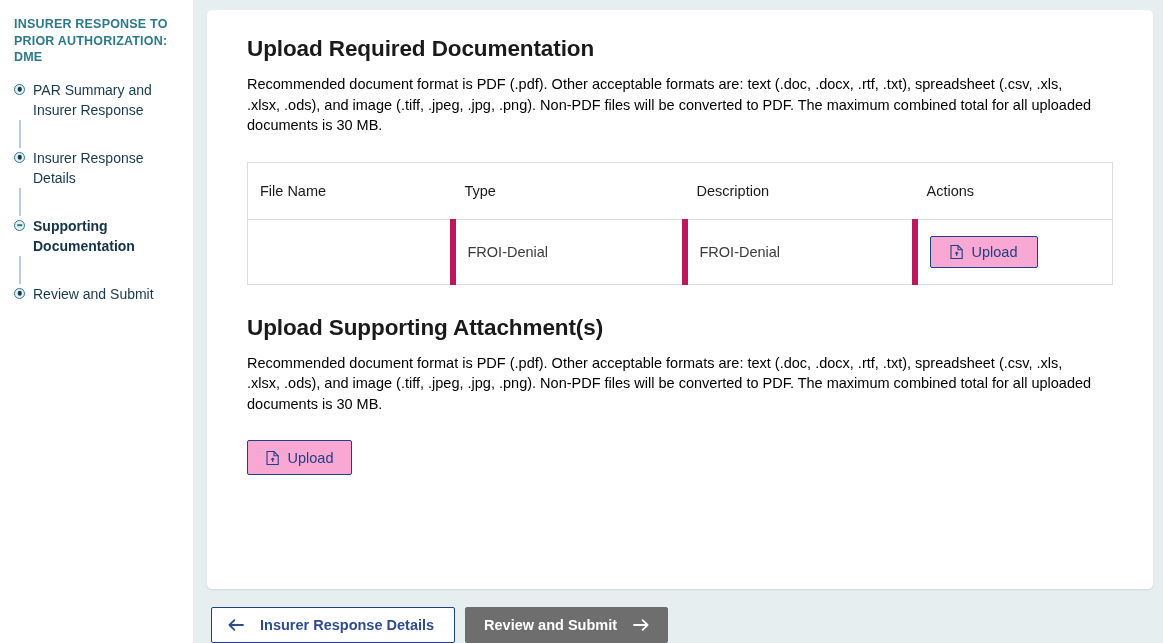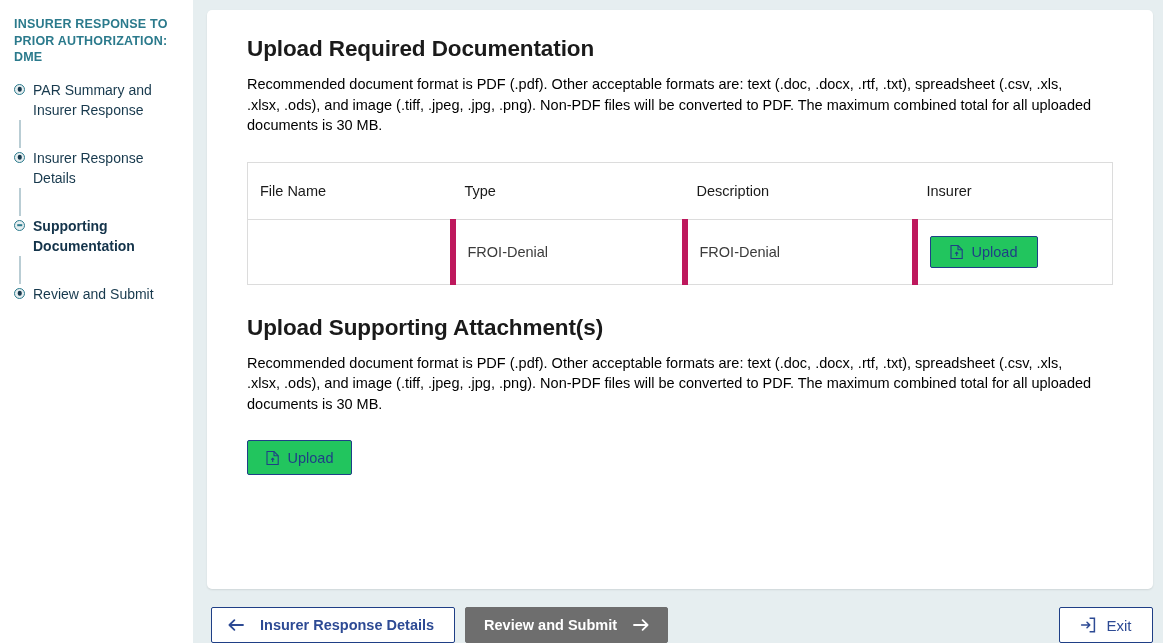--- a/index.html
+++ b/index.html
@@ -137,21 +137,21 @@
   col.c-act  { width: 198px; }
 
   
   .btn {
     display: inline-flex;
     align-items: center;
     justify-content: center;
     gap: 8px;
     font-family: "Liberation Sans", sans-serif;
     cursor: pointer;
-    background: #22c55e;
+    background: #f9a8d4;
     border: 1px solid #1f3f86;
     color: #1f3f86;
     border-radius: 2px;
     font-size: 14.5px;
   }
   .btn-upload {
     width: 108px;
     height: 32px;
   }
   .btn-upload-wide {
@@ -248,21 +248,21 @@
           <col class="c-file">
             <col class="c-type">
             <col class="c-desc">
             <col class="c-act">
         </colgroup>
         <thead>
           <tr>
             <th>File Name</th>
             <th>Type</th>
             <th>Description</th>
-            <th>Insurer</th>
+            <th>Actions</th>
           </tr>
         </thead>
         <tbody>
           <tr>
             <td></td>
             <td>FROI-Denial</td>
             <td>FROI-Denial</td>
             <td>
               <button class="btn btn-upload">
                 <span>
@@ -306,25 +306,16 @@
 
       <button class="btn btn-next">
         <span>Review and Submit</span>
         <span>
           <svg class="icon-arrow" viewBox="0 0 16 14" fill="none" xmlns="http://www.w3.org/2000/svg">
             <path d="M1 7h13.2M9.6 2.2l5 4.8-5 4.8" stroke="#ffffff" stroke-width="1.8" stroke-linecap="round" stroke-linejoin="round"></path>
           </svg>
         </span>
       </button>
 
-      <button class="btn btn-exit">
-        <span>
-          <svg class="icon-exit" viewBox="0 0 16 16" fill="none" xmlns="http://www.w3.org/2000/svg">
-            <path d="M9.6 1.2H14.4V14.8H9.6" stroke="#2d4a94" stroke-width="1.5" fill="none"></path>
-            <path d="M1.6 8h8.2M7 5.2 9.8 8 7 10.8" stroke="#2d4a94" stroke-width="1.5" stroke-linecap="round" stroke-linejoin="round"></path>
-          </svg>
-        </span>
-        <span>Exit</span>
-      </button>
     </div>
 
   </div>
 </div>
 
 </body></html>

